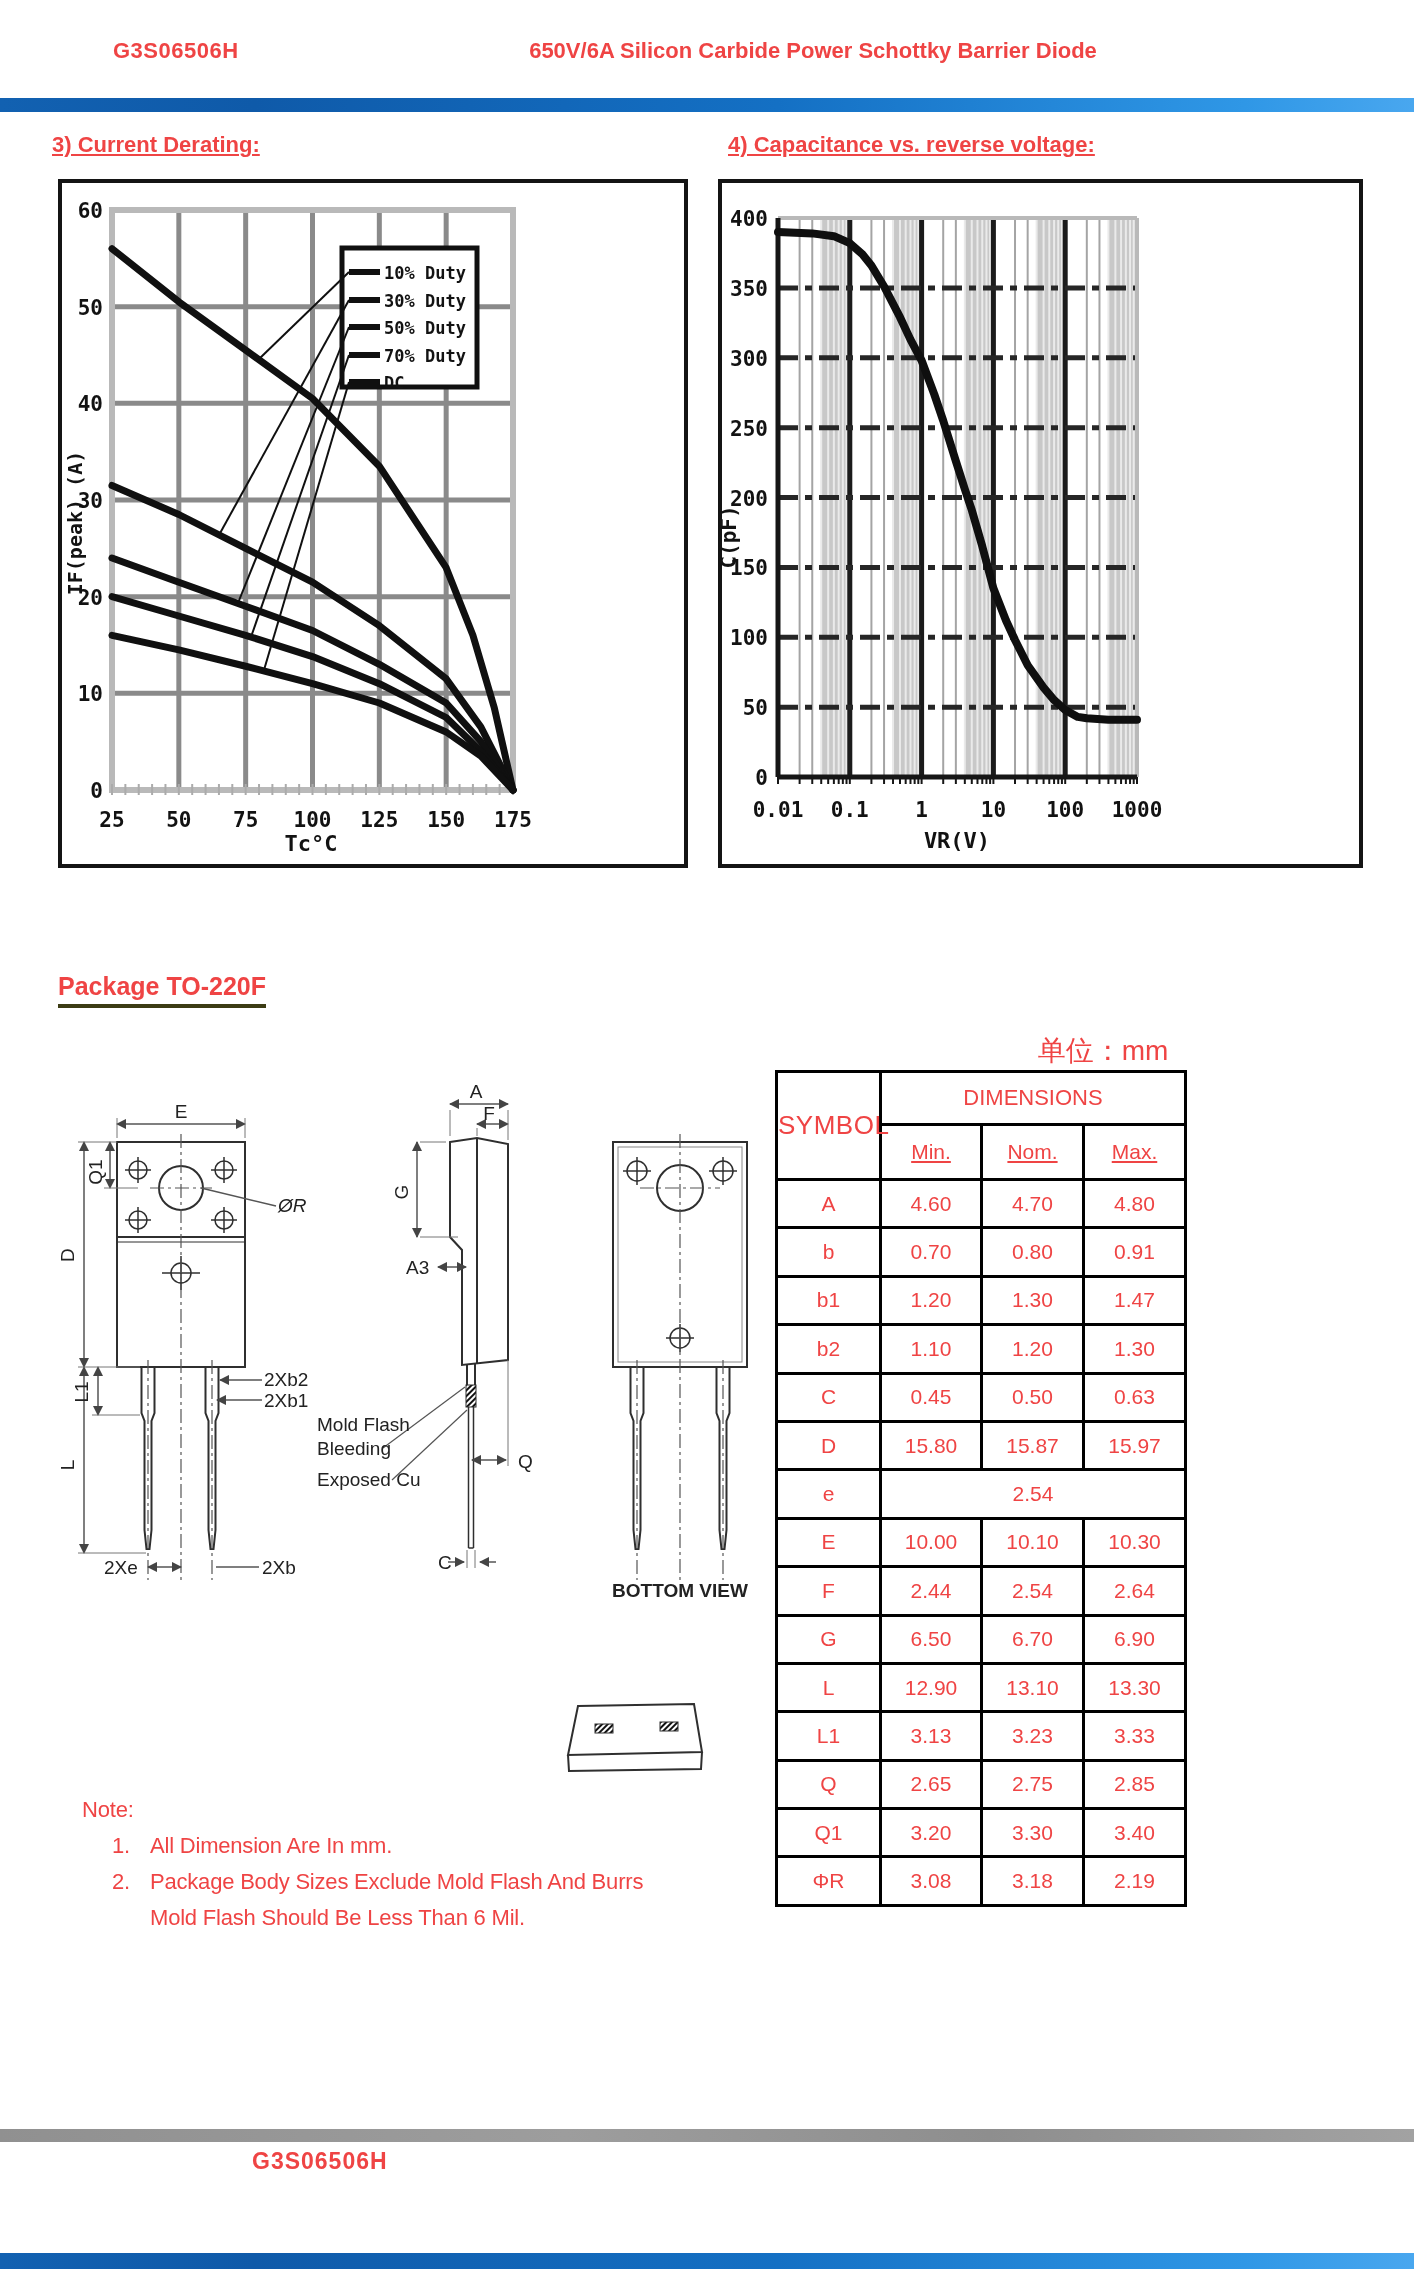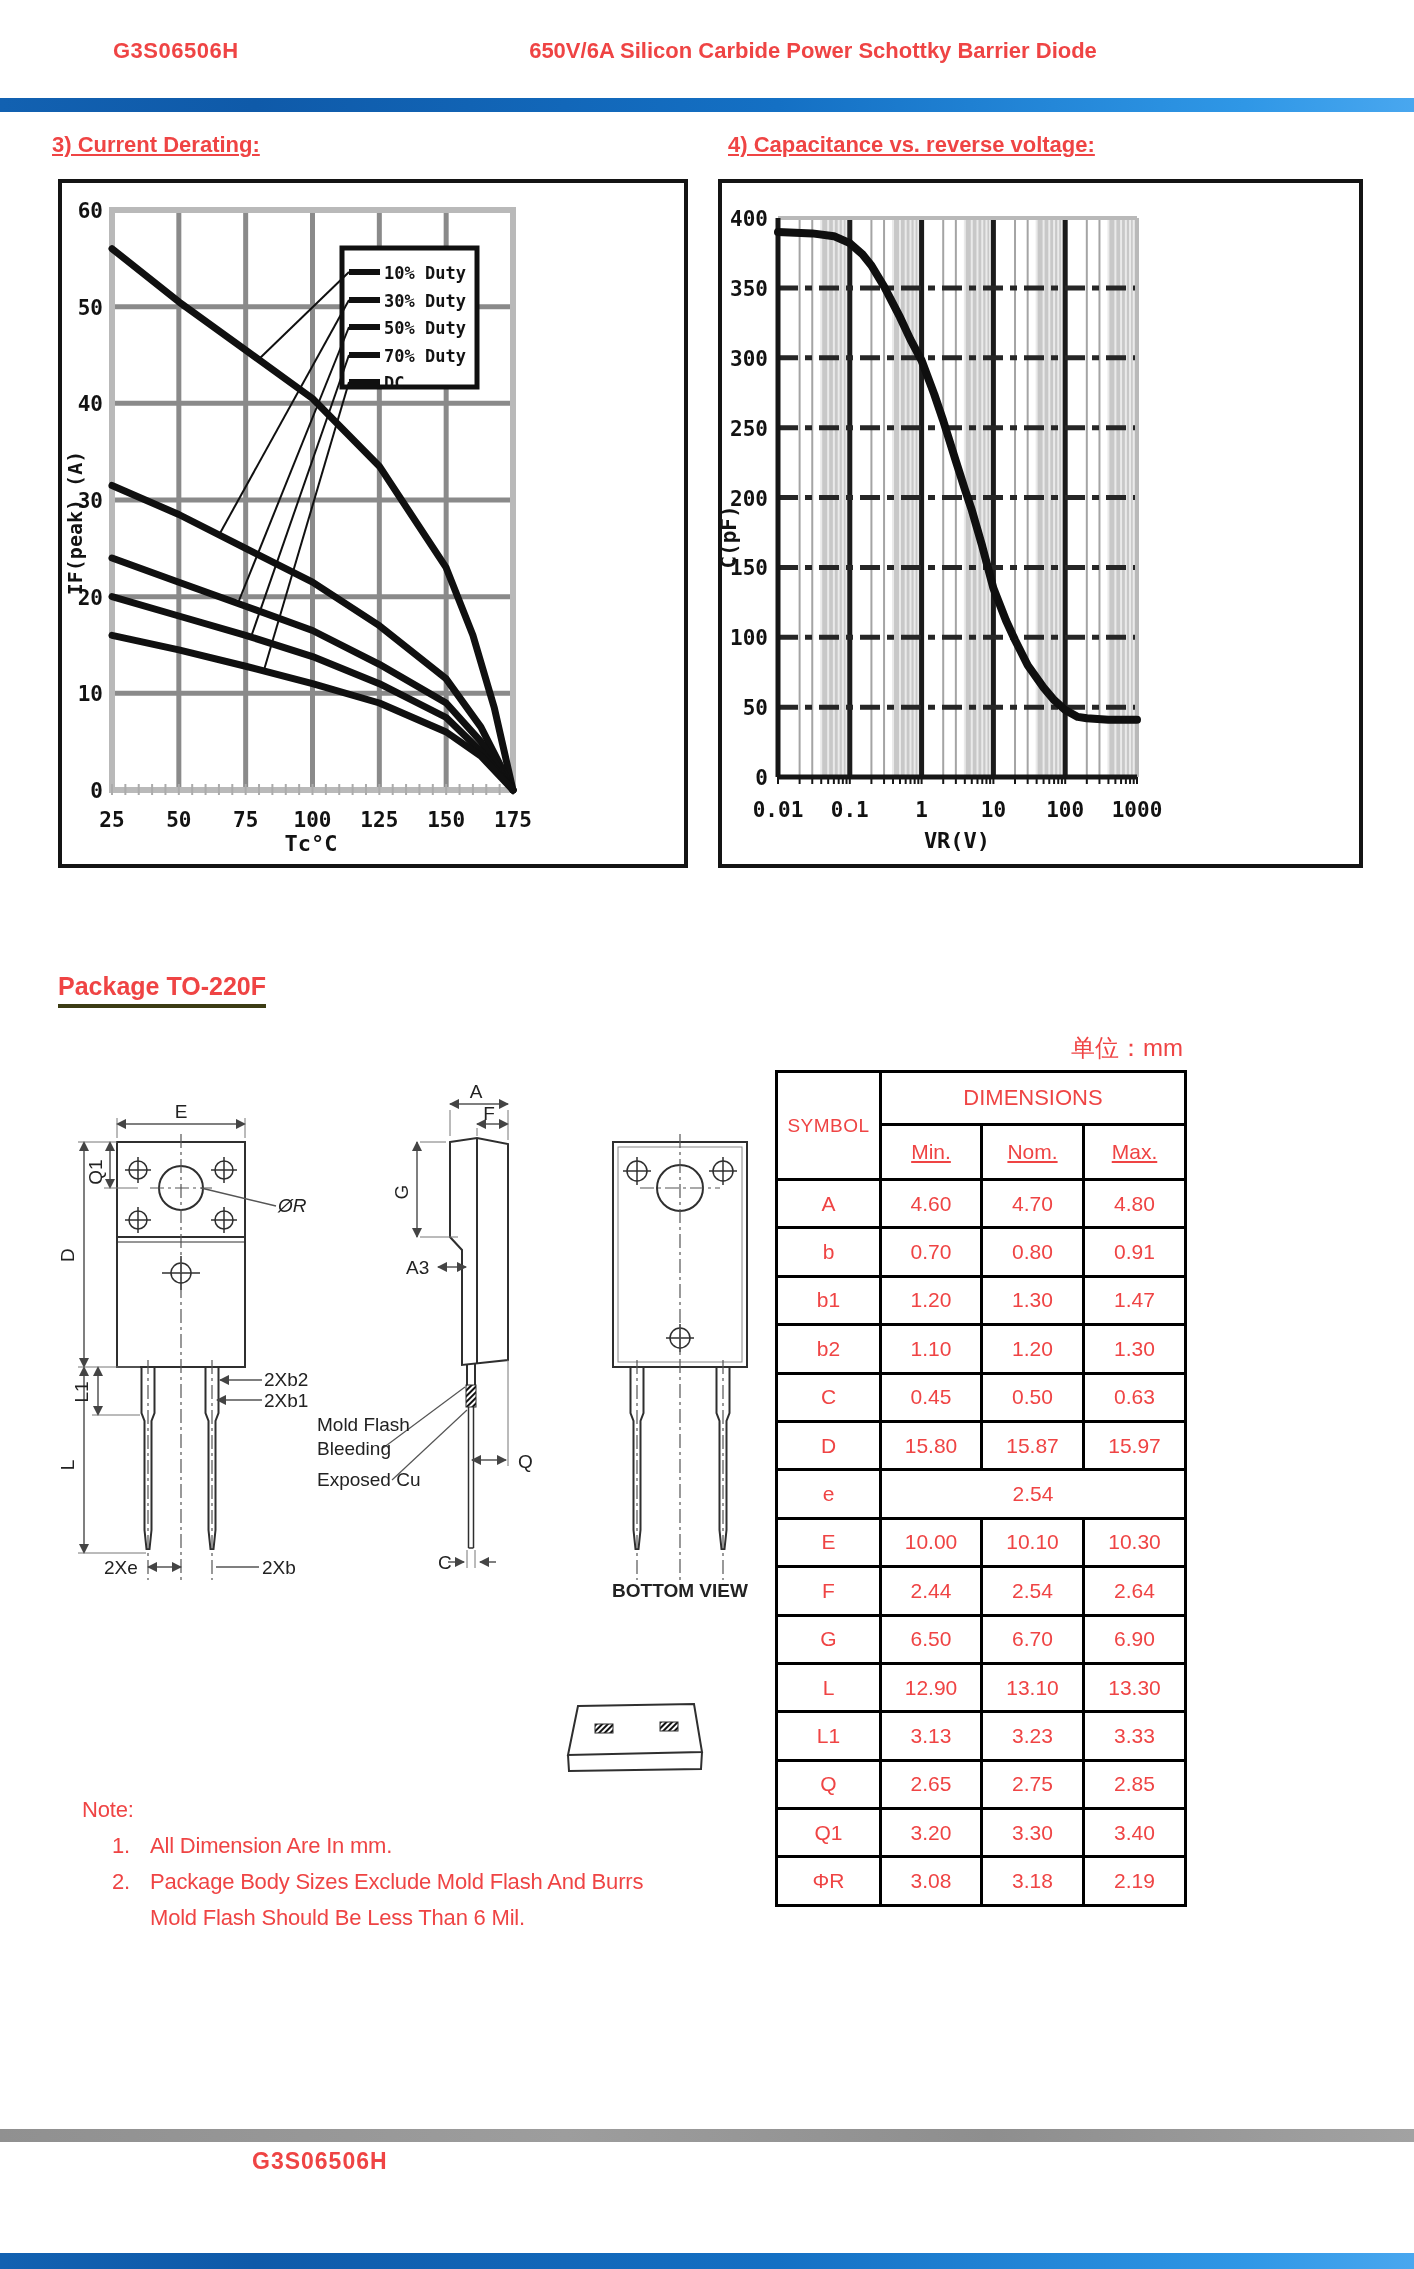--- a/index.html
+++ b/index.html
@@ -10,24 +10,24 @@
   .hdr-title{left:813px;top:38px;transform:translateX(-50%);font-size:22px;font-weight:bold;white-space:nowrap;}
   .blue-bar{left:0;width:1414px;height:14px;
             background:linear-gradient(90deg,#1261b1 0%,#0f5aa9 18%,#1470c4 55%,#2f97e6 88%,#49a7ef 100%);}
   .bar-top{top:98px;}
   .bar-bottom{top:2253px;height:16px;}
   .sec-title{font-size:22px;font-weight:bold;white-space:nowrap;text-decoration:underline;}
   .chart-box{position:absolute;background:#fff;}
   svg text{font-family:"DejaVu Sans Mono",monospace;fill:#121212;}
   #drawings-svg text{font-family:"Liberation Sans",sans-serif;fill:#222;font-size:19px;}
   .pkg-title{left:58px;top:972px;font-size:25px;font-weight:bold;border-bottom:4px solid #3c3c14;padding-bottom:3px;}
-  .unit-label{left:1023px;top:1032px;width:160px;text-align:right;font-size:24px;}
+  .unit-label{left:1023px;top:1032px;width:160px;text-align:center;font-size:28px;}
   .dim-table{position:absolute;left:775px;top:1070px;border-collapse:collapse;table-layout:fixed;width:409px;background:#fff;}
   .dim-table td{border:3px solid #000;text-align:center;vertical-align:middle;font-size:21px;padding:0;}
-  .dim-table .sym-h{font-size:19px;letter-spacing:.5px;text-align:center;}
+  .dim-table .sym-h{font-size:26px;letter-spacing:.5px;text-align:center;}
   .dim-table .dim-h{font-size:22px;height:50px;}
   .dim-table .mnm{height:52px;text-decoration:underline;}
   .dim-table tr.data{height:48.4px;}
   .note{left:82px;top:1792px;font-size:22px;letter-spacing:-.2px;line-height:36px;}
   .note-item{padding-left:30px;}
   .note-item .num{display:inline-block;width:38px;}
   .footer-bar{left:0;top:2129px;width:1414px;height:13px;
               background:linear-gradient(90deg,#909090,#9d9d9d 40%,#8e8e8e 70%,#a2a2a2);}
   .ftr-part{left:252px;top:2148px;font-size:23px;font-weight:bold;letter-spacing:1px;}
 </style>

